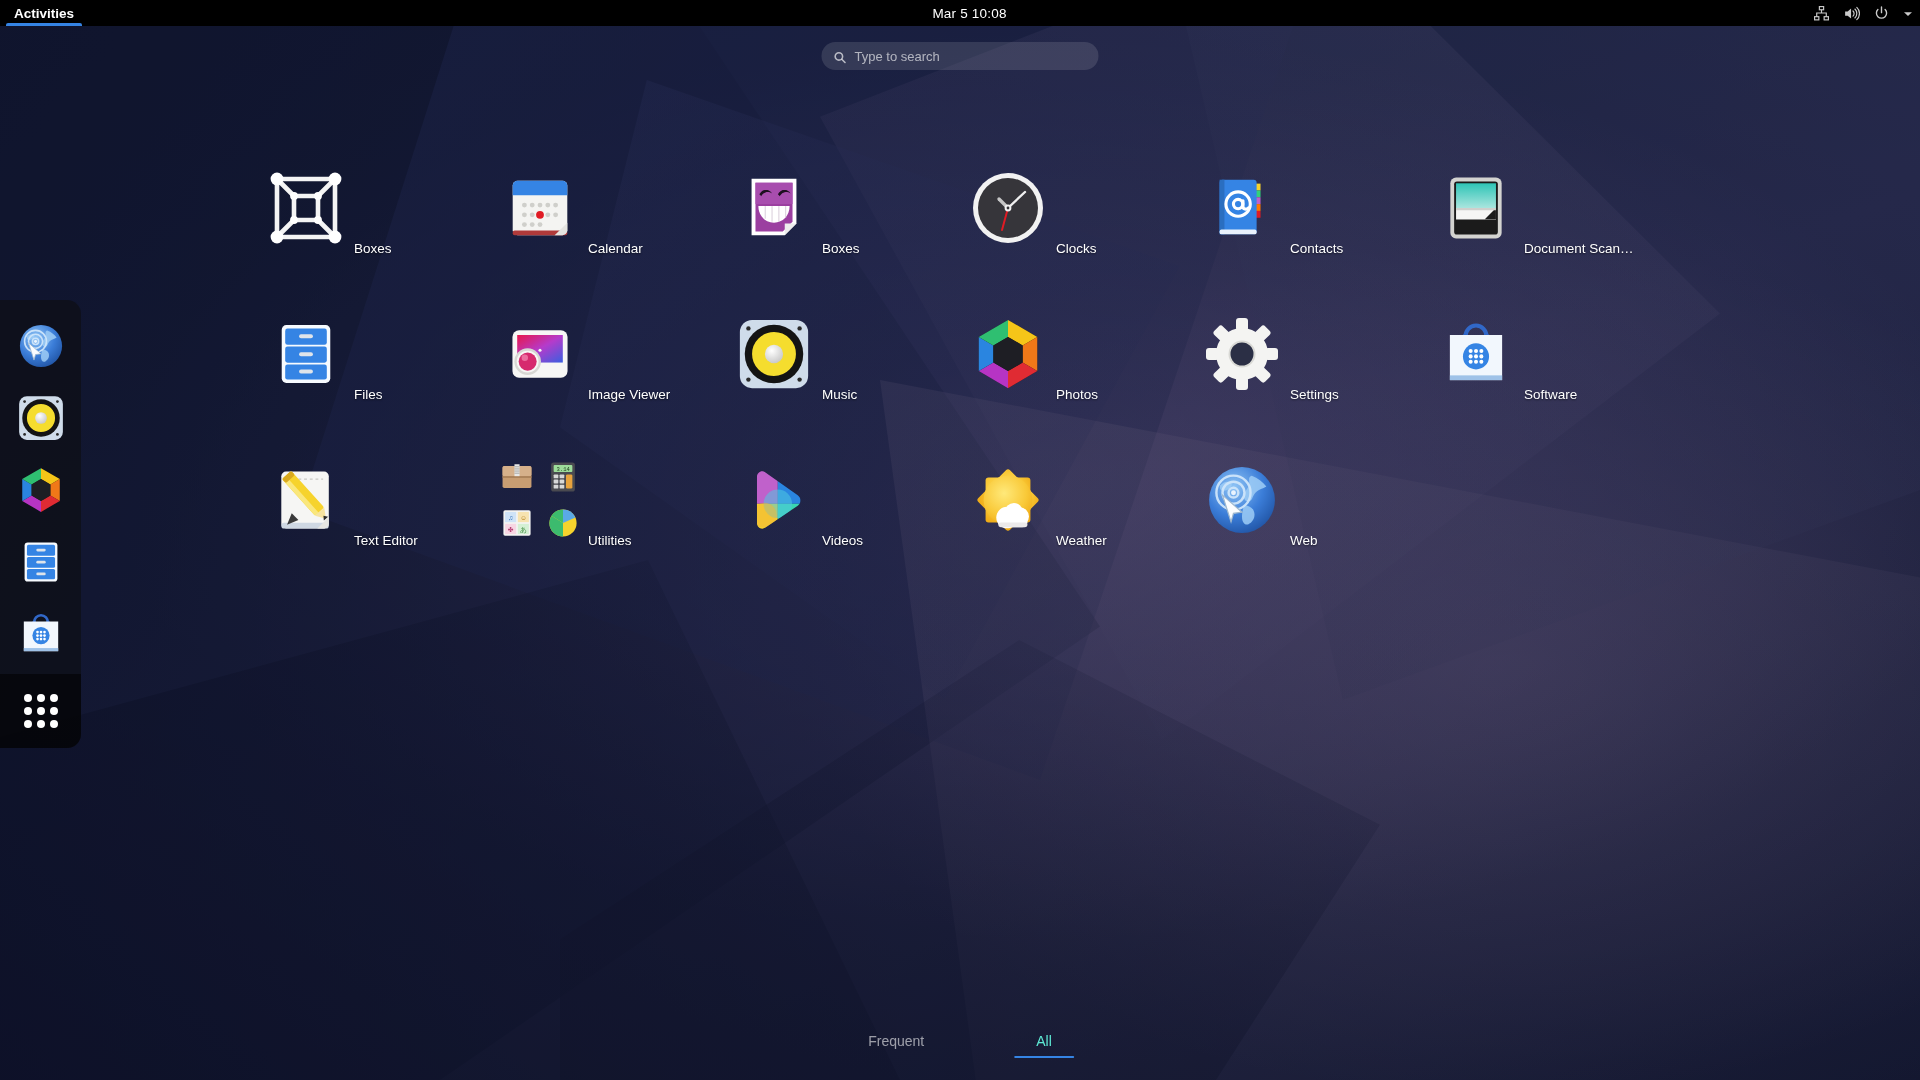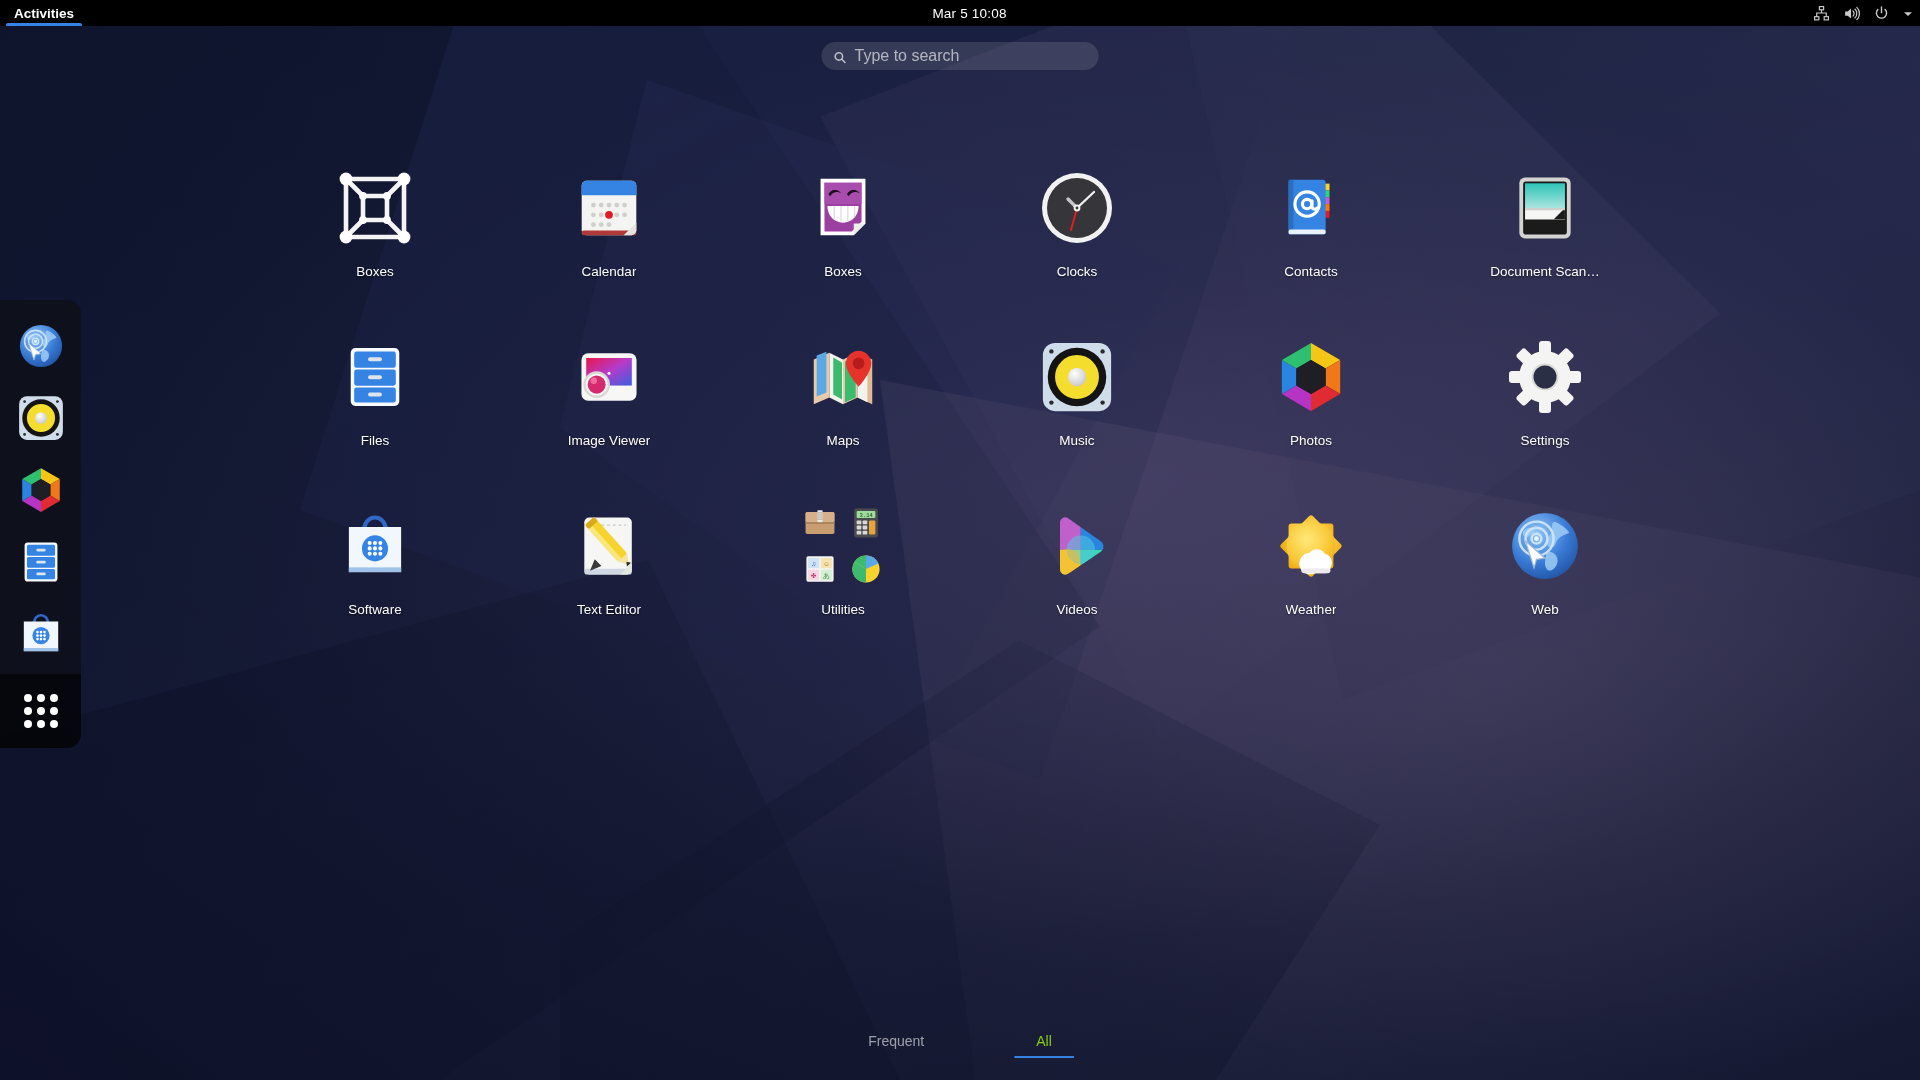--- a/index.html
+++ b/index.html
@@ -77,21 +77,21 @@
 
   
   #search {
     position:absolute; left:50%; transform:translateX(-50%); top:42px;
     width:277px; height:28px; border-radius:14px;
     background:rgba(238,238,236,0.13);
     display:flex; align-items:center; padding:0 12px; gap:8px; z-index:20;
     cursor:text;
   }
   #search .mag { width:13px; height:13px; flex:0 0 auto; opacity:0.82; }
-  #search-placeholder { font-size:16px; color:rgba(255,255,255,0.62); }
+  #search-placeholder { font-size:13px; color:rgba(255,255,255,0.62); }
 
   
   #dock {
     position:absolute; left:0; top:300px; width:81px;
     background:rgba(14,15,21,0.74);
     border-radius:0 14px 14px 0;
     padding:10px 0 0 0; z-index:30;
     display:flex; flex-direction:column; align-items:center; gap:0;
   }
   .dock-item {
@@ -110,21 +110,21 @@
   }
   #show-apps .grid9 i { background:#fff; border-radius:50%; display:block; }
 
   
   #appgrid {
     position:absolute; left:258px; top:150px; width:1404px; z-index:10;
     display:grid; grid-template-columns:repeat(6,234px);
     row-gap:40px; justify-content:center;
   }
   .app {
-    width:234px; display:flex; flex-direction:column; align-items:center;
+    width:234px; display:flex; flex-direction:row; align-items:flex-end;
     cursor:pointer; padding-top:10px; border-radius:10px;
   }
   .app .iconbox {
     width:96px; height:96px; display:flex; align-items:center; justify-content:center;
   }
   .app .iconbox svg, .app .iconbox .cssicon { display:block; }
   .app .caption {
     margin-top:8px; font-size:13.5px; color:#fff; text-align:center;
     max-width:190px; white-space:nowrap; overflow:hidden; text-overflow:ellipsis;
     text-shadow:0 1px 2px rgba(0,0,0,0.55);
@@ -140,21 +140,21 @@
 
   
   #tabs {
     position:absolute; left:50%; transform:translateX(-50%); bottom:22px;
     display:flex; gap:68px; align-items:flex-end; z-index:20;
   }
   .tab {
     font-size:14px; padding:4px 22px 9px 22px; position:relative; cursor:pointer;
     color:rgba(255,255,255,0.58);
   }
-  .tab.active { color:#84cc16; }
+  .tab.active { color:#5eead4; }
   .tab.active::after {
     content:""; position:absolute; left:0; right:0; bottom:0; height:2.5px;
     background:#3584e4; border-radius:2px;
   }
 </style>
 </head>
 <body>
 
 <div id="wallpaper">
   <div class="facet f1"></div>
@@ -519,40 +519,20 @@
         <circle cx="27" cy="48" r="14" fill="#d8d8d4"></circle>
         <circle cx="27" cy="48" r="11.5" fill="#f7f7f5"></circle>
         <circle cx="27" cy="48" r="9.5" fill="#d62a6e"></circle>
         <circle cx="24" cy="44" r="3.4" fill="#f07aa8" opacity="0.85"></circle>
         <circle cx="40" cy="36" r="1.6" fill="#f7f7f5"></circle>
       </svg>
     </div>
     <div class="caption">Image Viewer</div>
   </div>
 
-  <div class="app">
-    <div class="iconbox">
-      <svg viewBox="0 0 80 80" width="78" height="78">
-        <path d="M10 22l16-7v46l-16 7z" fill="#e8c9a8"></path>
-        <path d="M26 15l14 7v46l-14-7z" fill="#f2f2ee"></path>
-        <path d="M40 22l15-7v46l-15 7z" fill="#e8c9a8"></path>
-        <path d="M55 15l15 7v46l-15-7z" fill="#e0bc96"></path>
-        <path d="M13 18l10-4v42l-10 4z" fill="#5aa9e6"></path>
-        <path d="M28 18l11 6v40l-11-6z" fill="#f7f7f4"></path>
-        <path d="M30 20l9 5v38l-9-5z" fill="#3cbb6e"></path>
-        <path d="M42 24l11-5v42l-11 5z" fill="#3cbb6e"></path>
-        <path d="M55 19l10 5v42l-10-5z" fill="#f2f2ee"></path>
-        <g>
-          <path d="M56 13c7 0 13 6 13 13 0 10-13 24-13 24S43 36 43 26c0-7 6-13 13-13z" fill="#e5322b"></path>
-          <circle cx="56" cy="26" r="6" fill="#b51c1c"></circle>
-        </g>
-      </svg>
-    </div>
-    <div class="caption">Maps</div>
-  </div>
 
   <div class="app">
     <div class="iconbox">
       <svg viewBox="0 0 64 64" width="78" height="78">
         <rect x="4" y="4" width="56" height="56" rx="10" fill="#cfdcea"></rect>
         <circle cx="32" cy="32" r="25" fill="#cfdcea"></circle>
         <circle cx="32" cy="32" r="24" fill="#141414"></circle>
         <circle cx="32" cy="32" r="19" fill="#f5dd2e"></circle>
         <circle cx="32" cy="32" r="19" fill="none" stroke="#141414" stroke-width="2"></circle>
         <radialGradient id="mus-g" cx="38%" cy="32%" r="70%">

